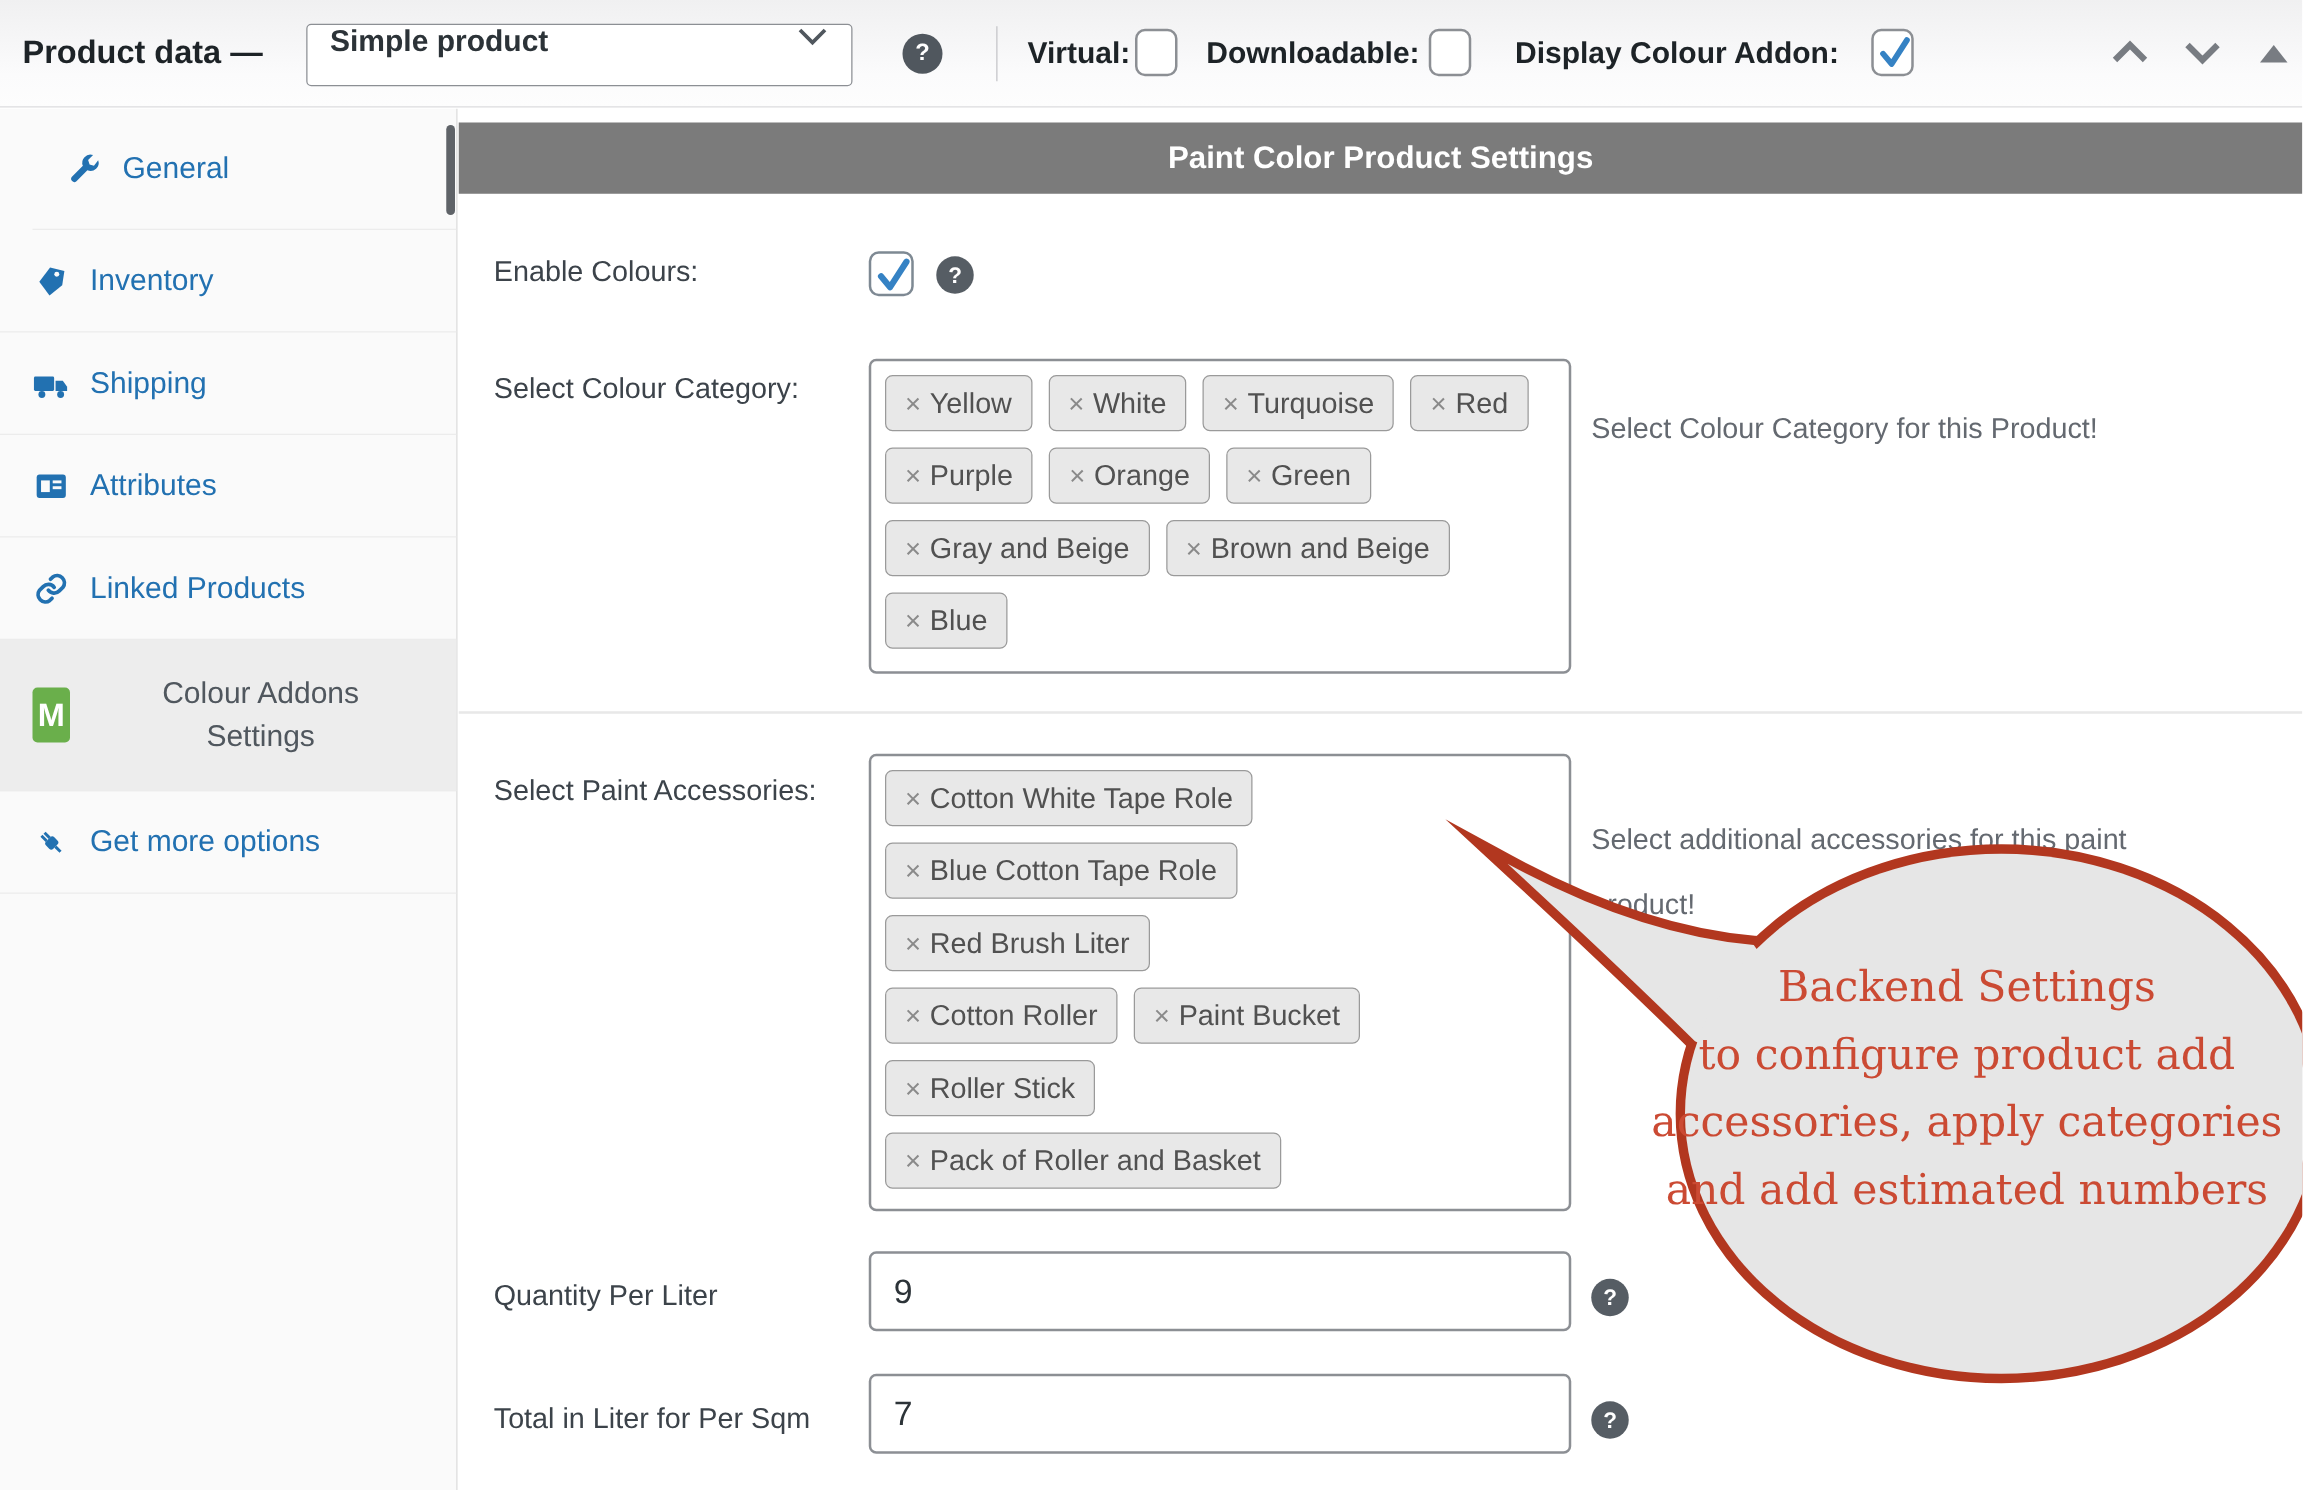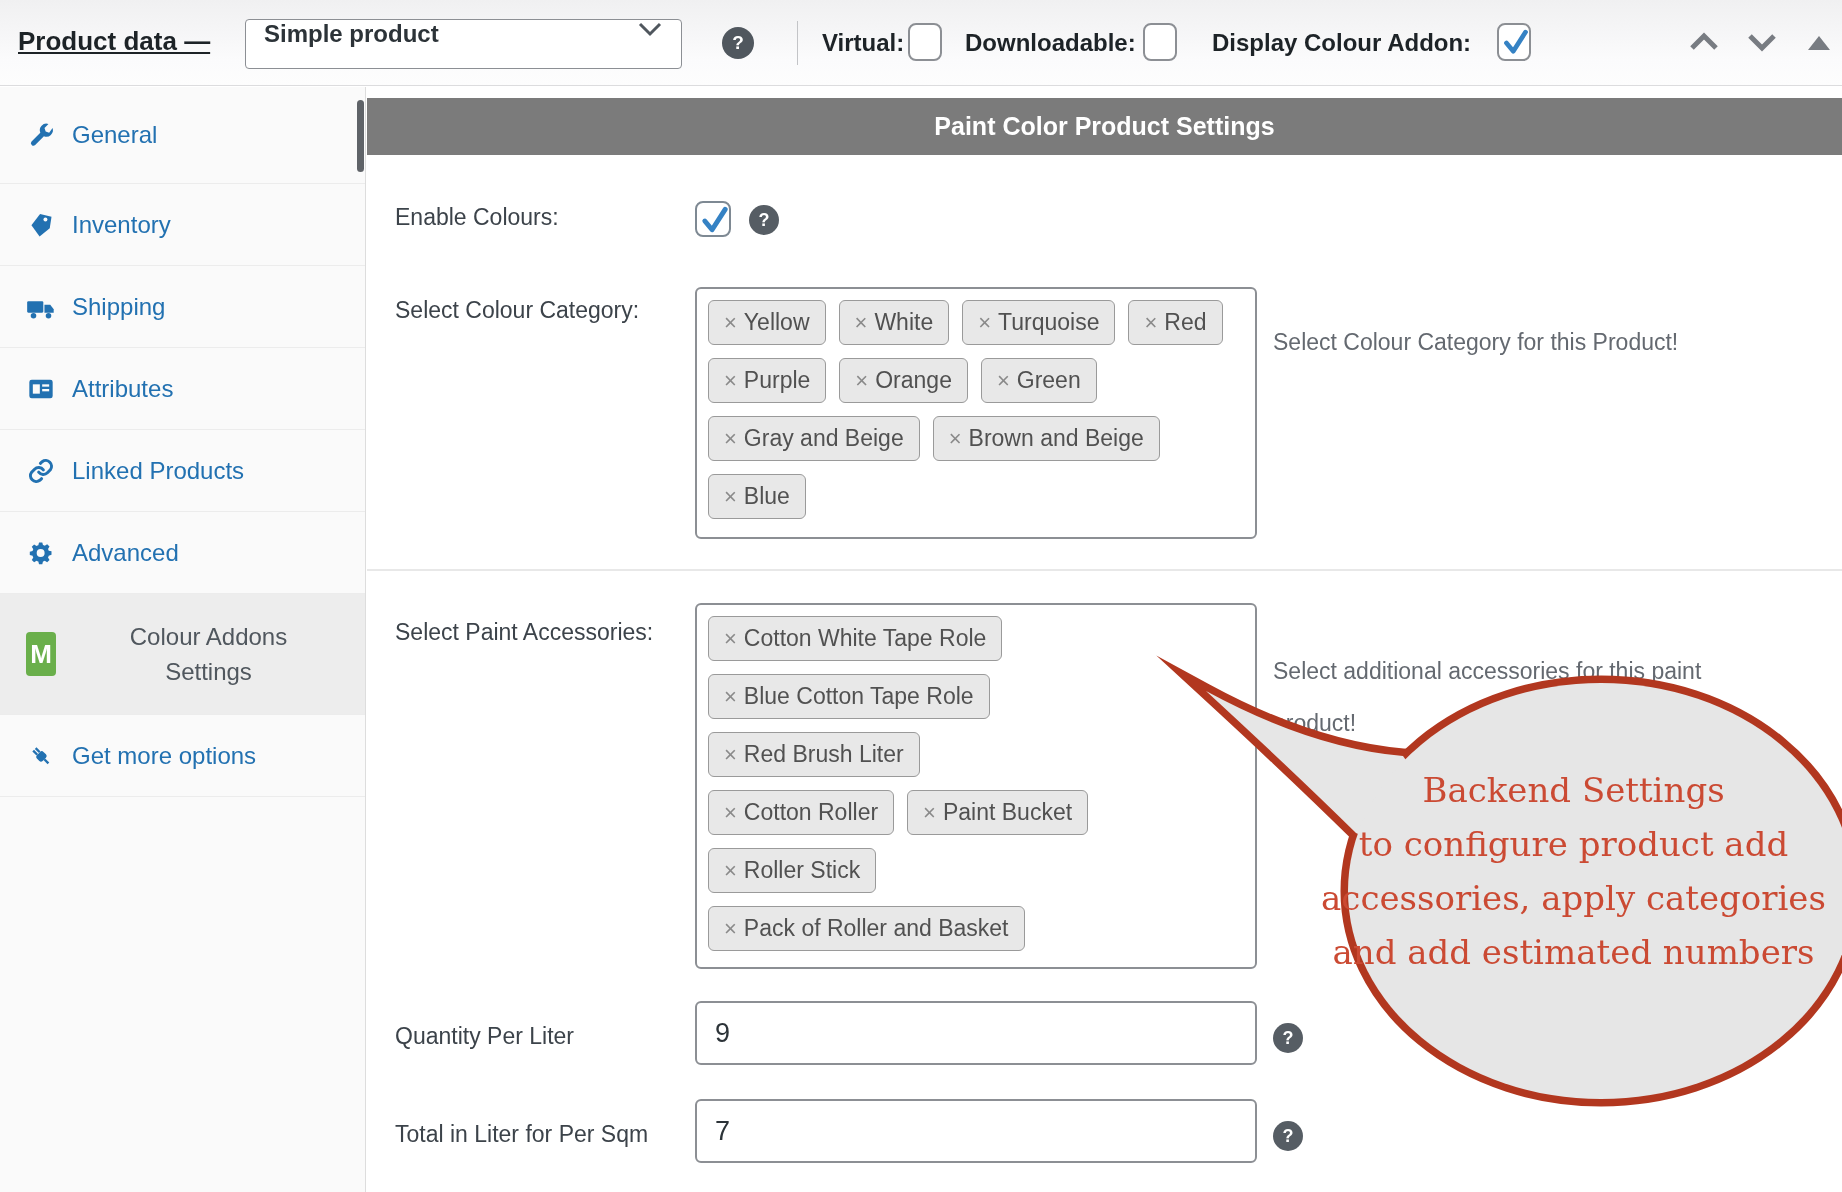--- a/index.html
+++ b/index.html
@@ -4,42 +4,42 @@
 <style>
   * { margin:0; padding:0; box-sizing:border-box; }
   html,body { width:1842px; height:1192px; }
   body { font-family:"Liberation Sans", sans-serif; background:#fff; }
   .page { position:relative; width:1842px; height:1192px; overflow:hidden; background:#fff; }
 
   
   .topbar { position:absolute; left:0; top:0; width:1842px; height:86px;
             background:linear-gradient(180deg,#f0f0f1 0%,#fbfbfc 70%,#fdfdfd 100%);
             border-bottom:1px solid #dcdcde; }
-  .topbar-title { position:absolute; left:18px; top:26px; font-size:26px; font-weight:bold; color:#1d2327;text-decoration:underline; }
+  .topbar-title { position:absolute; left:18px; top:26px; font-size:26px; font-weight:bold; color:#1d2327; }
   .type-select { position:absolute; left:245px; top:19px; width:437px; height:50px; background:#fff;
                  border:1px solid #8c8f94; border-radius:4px; display:flex; align-items:flex-start;
                  padding:0 18px; cursor:pointer; }
   .type-select .val { font-size:24px; font-weight:600; color:#2c3338; flex:1; }
   .help-circle { width:32px; height:32px; border-radius:50%; background:#50575e; color:#fff;
                  display:flex; align-items:center; justify-content:center; font-size:19px; font-weight:bold; }
   .topbar .help-circle { position:absolute; left:722px; top:27px; }
   .vsep { position:absolute; left:797px; top:21px; width:1px; height:44px; background:#c3c4c7; }
   .tb-check { position:absolute; top:29px; font-size:24px; font-weight:600; color:#1d2327; }
   .cbox { position:absolute; top:23px; width:34px; height:38px; background:#fff; border:2px solid #8c8f94;
           border-radius:8px; cursor:pointer; }
   .cbox svg { position:absolute; left:2px; top:3px; overflow:visible; }
   .panel-arrows { position:absolute; top:30px; }
 
   
   .sidebar { position:absolute; left:0; top:87px; width:366px; height:1105px; background:#fafafa;
              border-right:1px solid #dddddd; }
   .side-item { display:flex; align-items:center; border-bottom:1px solid #ececec;
                color:#2271b1; font-size:24px; cursor:pointer; }
   .side-item .icn { width:30px; margin-left:26px; margin-right:16px; display:flex; justify-content:center; }
-  .side-item.first { height:97px; }
+  .side-item.first { height:97px;margin-left:26px; }
   .side-item.std { height:82px; }
   .side-item.active { height:121px; background:#ededed; color:#50575e; }
   .side-item.active .label-2line { flex:1; text-align:center; line-height:35px; padding-right:20px; }
   .mlogo { width:44px; height:44px; margin-left:14px; margin-right:0; border-radius:4px; background:#6aaf4b;
            color:#fff; font-weight:bold; font-size:26px; display:flex; align-items:center; justify-content:center; }
   .scroll-thumb { position:absolute; left:357px; top:13px; width:7px; height:72px; background:#5f6368; border-radius:4px; }
 
   
   .main { position:absolute; left:367px; top:87px; width:1475px; height:797px; background:#fff; }
   .panel-head { position:absolute; left:0; top:11px; width:100%; height:57px; background:#7b7b7b;
@@ -169,29 +169,20 @@
     <div class="side-item std">
       <span class="icn">
         <svg width="28" height="28" viewBox="0 0 24 24" fill="none" stroke="#2271b1" stroke-width="2.6" stroke-linecap="round">
             <path d="M10 13a5 5 0 0 0 7.5.5l2.5-2.5a5 5 0 0 0-7-7l-1.5 1.4"></path>
             <path d="M14 11a5 5 0 0 0-7.5-.5L4 13a5 5 0 0 0 7 7l1.5-1.4"></path>
           </svg>
       </span>
       <span>Linked Products</span>
     </div>
 
-    <div class="side-item std">
-      <span class="icn">
-        <svg width="28" height="28" viewBox="0 0 24 24">
-            <path fill="#2271b1" d="M21 13.4v-2.8l-2.4-.6a7 7 0 0 0-.6-1.5l1.3-2.1-2-2-2.1 1.3a7 7 0 0 0-1.5-.6L13.1 3h-2.8l-.6 2.4a7 7 0 0 0-1.5.6L6.1 4.7l-2 2 1.3 2.1a7 7 0 0 0-.6 1.5l-2.4.6v2.8l2.4.6q.2.8.6 1.5l-1.3 2.1 2 2 2.1-1.3q.7.4 1.5.6l.6 2.4h2.8l.6-2.4q.8-.2 1.5-.6l2.1 1.3 2-2-1.3-2.1q.4-.7.6-1.5z"></path>
-            <circle cx="11.7" cy="12" r="3.4" fill="#fafafa"></circle>
-          </svg>
-      </span>
-      <span>Advanced</span>
-    </div>
 
     <div class="side-item active">
       <span class="icn mlogo">M</span>
       <span class="label-2line">
         <span>Colour Addons</span><br>
         <span>Settings</span>
       </span>
     </div>
 
     <div class="side-item std">

